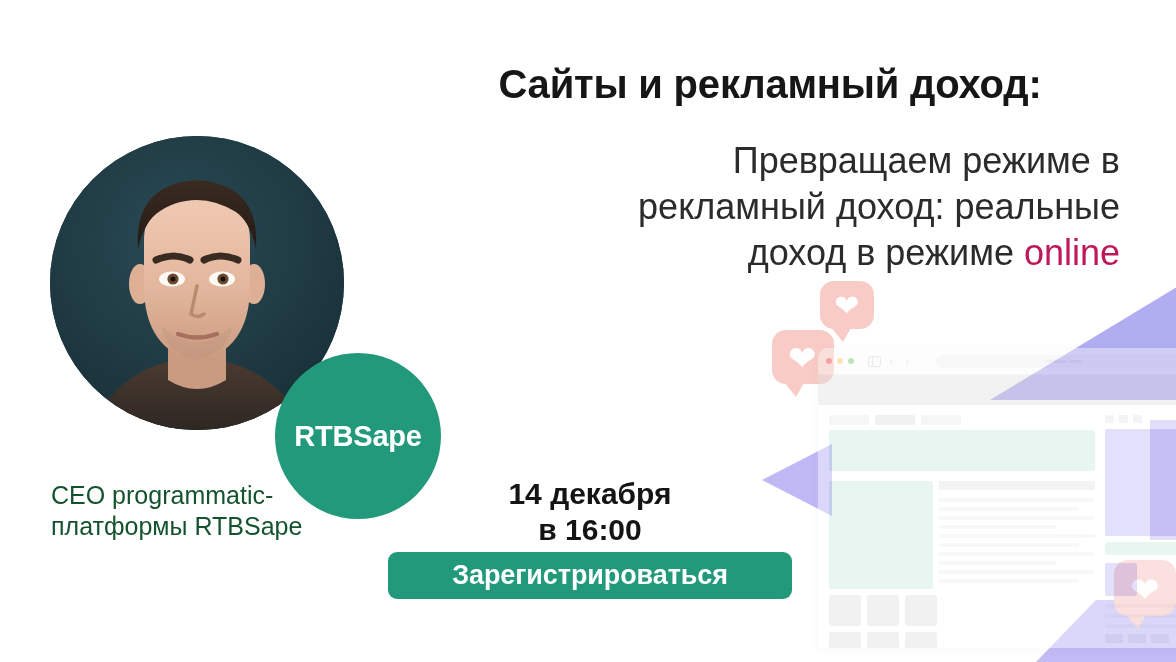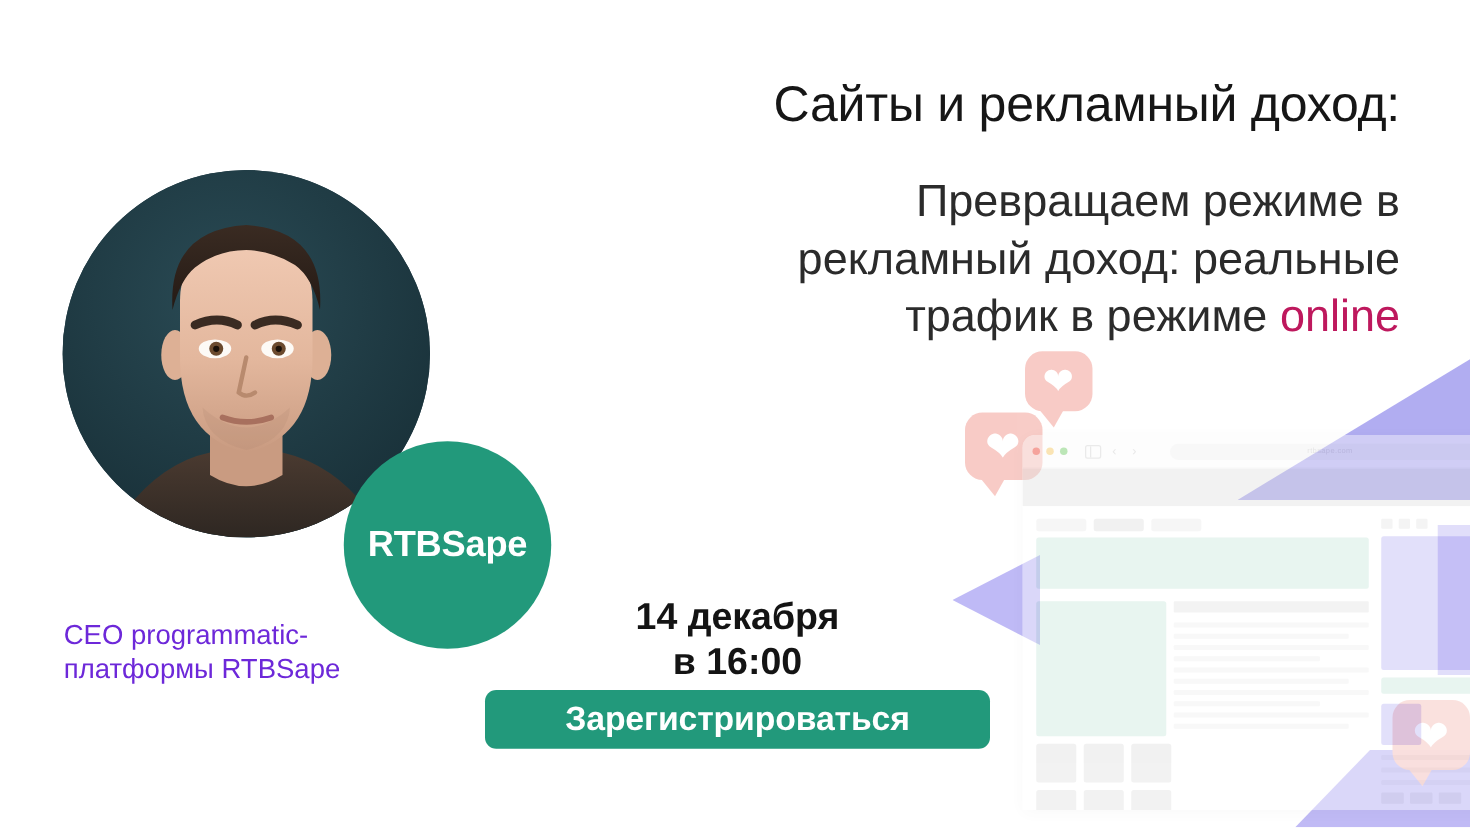--- a/index.html
+++ b/index.html
@@ -192,48 +192,48 @@
     border-radius: 50%;
     background: #ffffff;
   }
 
   
   #headline {
     position: absolute;
     left: 420px;
     top: 62px;
     width: 700px;
-    text-align: right;
+    text-align: center;
     font-size: 40px;
-    font-weight: normal;
+    font-weight: bold;
     color: #161616;
     letter-spacing: -0.2px;
   }
   #subtitle {
     position: absolute;
     left: 480px;
     top: 138px;
     width: 640px;
     text-align: right;
     font-size: 36px;
     font-weight: 400;
     line-height: 1.28;
     color: #2b2b2b;
   }
   #subtitle .accent { color: #be185d; }
 
   
   #speaker-role {
     position: absolute;
     left: 51px;
-    top: 495px;
+    top: 480px;
     width: 330px;
-    font-size: 22px;
+    font-size: 25px;
     line-height: 1.22;
-    color: #6d28d9;
+    color: #14532d;
     font-weight: 400;
   }
   #speaker-name {
     position: absolute;
     left: 51px;
     top: 558px;
     font-size: 25px;
     font-weight: bold;
     color: #111111;
   }
@@ -426,21 +426,21 @@
   <div id="logo-badge">
     <div id="logo-text">RTBSape</div>
     <div id="logo-dot"></div>
   </div>
 
   <div id="headline">Сайты и рекламный доход:</div>
 
   <div id="subtitle">
     <div>Превращаем режиме в</div>
     <div>рекламный доход: реальные</div>
-    <div><span>трафик в режиме </span><span class="accent">online</span></div>
+    <div><span>доход в режиме </span><span class="accent">online</span></div>
   </div>
 
   <div id="speaker-role">
     <div>CEO programmatic-</div>
     <div>платформы RTBSape</div>
   </div>
 
   <div id="event-date">
     <div>14 декабря</div>
     <div>в 16:00</div>

